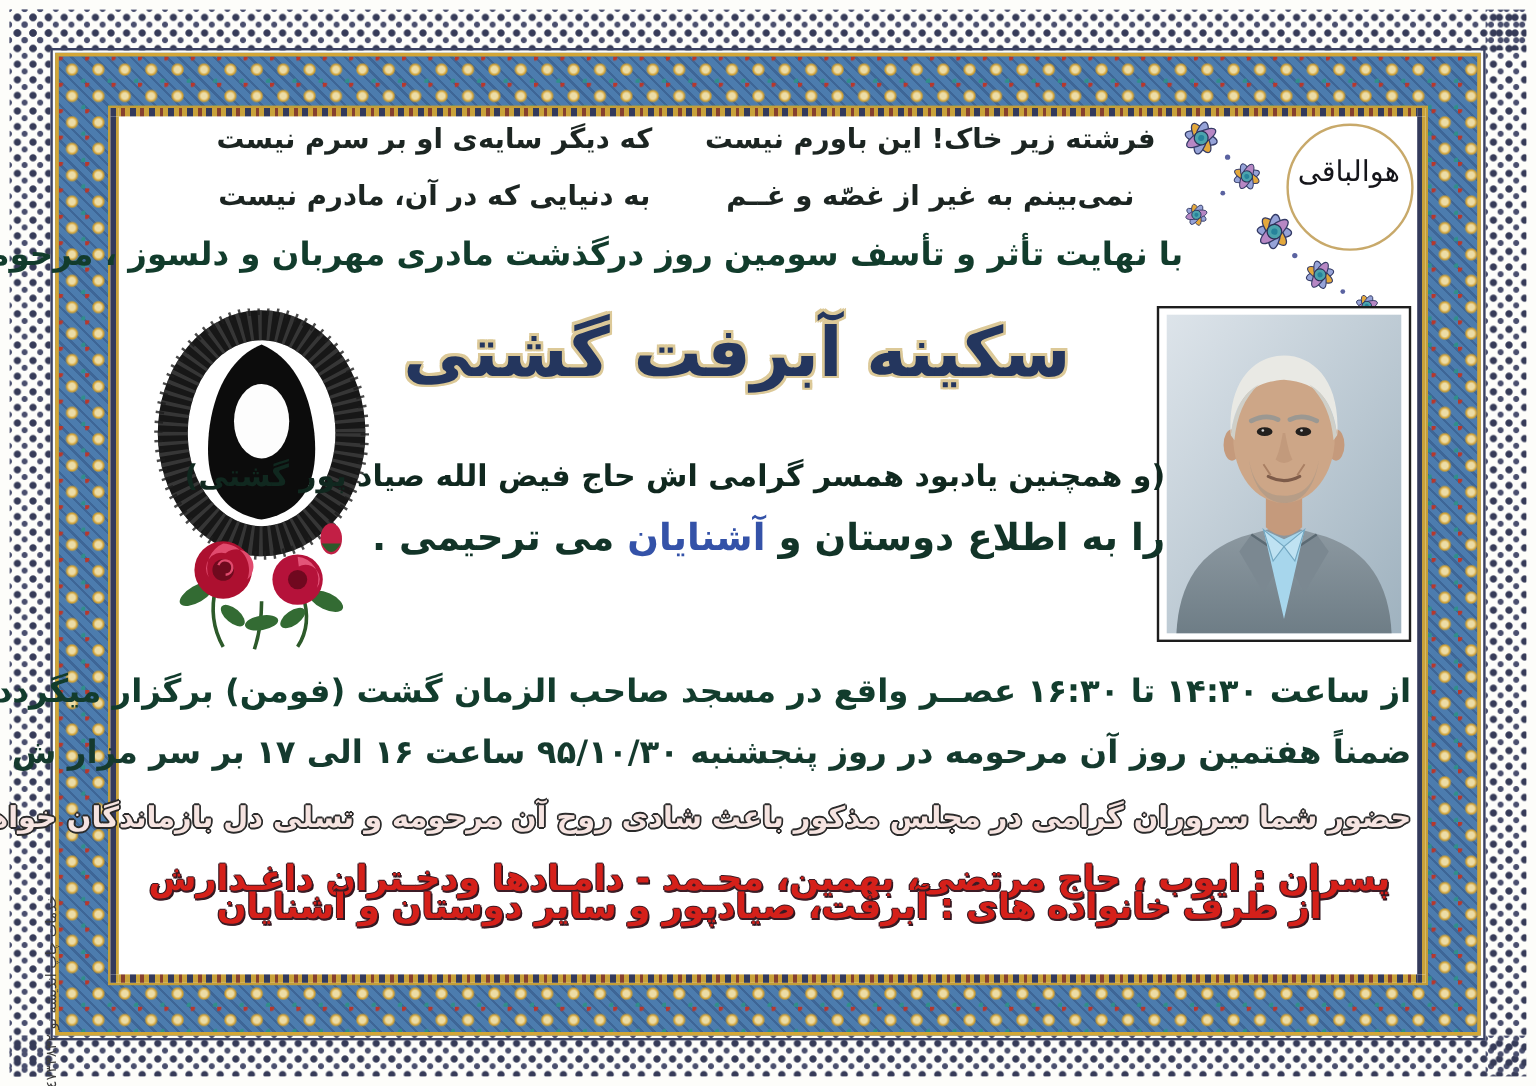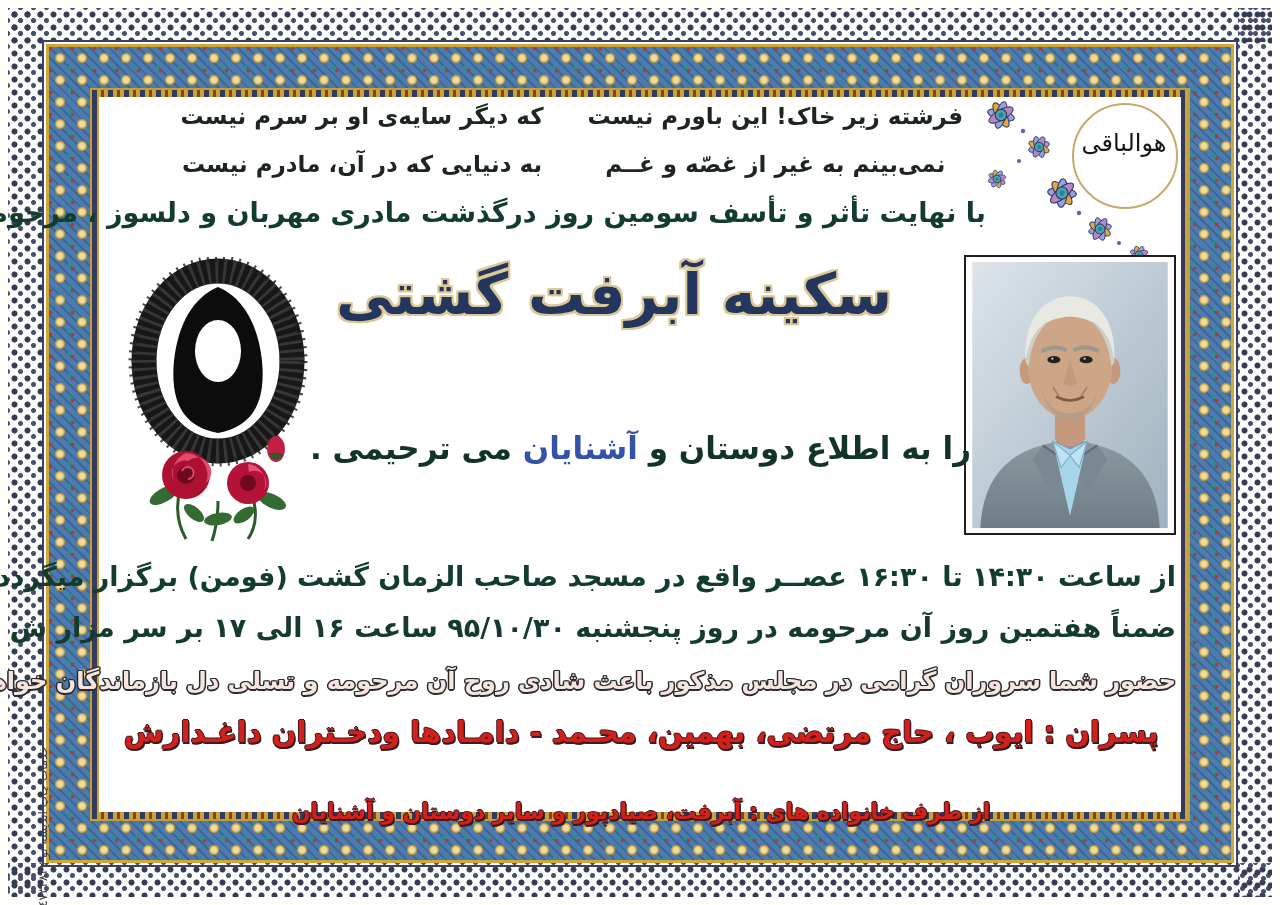--- a/index.html
+++ b/index.html
@@ -61,21 +61,21 @@
   .ev1a{top:412px;font-size:28px;}
   .ev1b{top:464px;font-size:27px;}
   .ev2{top:515px;font-size:27px;font-weight:900;color:#153a2e;}
 
   .attend{top:570px;font-size:24px;font-weight:bold;color:#f6e4e1;
     text-shadow:-1.5px 0 #2b2b2b,1.5px 0 #2b2b2b,0 -1.5px #2b2b2b,0 1.5px #2b2b2b,-1px -1px #2b2b2b,1px 1px #2b2b2b,-1px 1px #2b2b2b,1px -1px #2b2b2b;}
 
   .red{font-weight:bold;color:#d5201a;
     text-shadow:-1px 0 #3c1c26,1px 0 #3c1c26,0 -1px #3c1c26,0 1.5px #3c1c26,1.5px 1.5px 0 #2e141c;}
   .m1{top:618px;font-size:29px;}
-  .m2{top:702px;font-size:22px;}
+  .m2{top:641px;font-size:29px;}
 
   
   .photo-man{position:absolute;right:0;top:158px;width:212px;height:280px;background:#fff;border:2px solid #1d1d1d;padding:5px;box-sizing:border-box;}
   .photo-man svg{display:block;}
   .photo-woman{position:absolute;left:14px;top:160px;width:196px;height:286px;}
 
   .credit{position:absolute;left:-36px;top:818px;width:160px;height:16px;transform:rotate(-90deg);
     font-size:12px;color:#3c3c3c;text-align:center;direction:rtl;white-space:nowrap;}
 </style>
 </head>
@@ -199,20 +199,21 @@
         <circle cx="111.5" cy="96" r="1.1" fill="#ffffff" opacity="0.8"></circle>
         <path d="M96 98 C94 110 92 116 90 120 Q97 126 104 120 C102 116 100 110 98 98 Z" fill="#b98f72" opacity="0.55"></path>
         <path d="M84 134 Q97 141 110 134" stroke="#7d5b49" stroke-width="2.6" fill="none" stroke-linecap="round"></path>
         <path d="M80 124 Q84 130 86 133 M114 124 Q110 130 108 133" stroke="#a97f63" stroke-width="1.6" fill="none"></path>
         <path d="M68 120 C72 146 84 156 97 156 C110 156 122 146 126 120 C122 142 112 150 97 150 C82 150 72 142 68 120 Z" fill="#8d8d86" opacity="0.35"></path>
       </svg>
     </div>
 
     <div class="name">سکینه آبرفت گشتی</div>
 
+    <div class="husband">(و همچنین یادبود همسر گرامی اش حاج فیض الله صیاد پور گشتی)</div>
 
     <div class="inform"><span>را به اطلاع دوستان و </span><span class="hl">آشنایان</span><span> می ترحیمی .</span></div>
 
     <div class="center green ev1b">از ساعت ۱۴:۳۰ تا ۱۶:۳۰ عصــر واقع در مسجد صاحب الزمان گشت (فومن) برگزار میگردد.</div>
     <div class="center ev2">ضمناً هفتمین روز آن مرحومه در روز پنجشنبه ۹۵/۱۰/۳۰ ساعت ۱۶ الی ۱۷ بر سر مزار ش منعقد میگردد.</div>
     <div class="center attend">حضور شما سروران گرامی در مجلس مذکور باعث شادی روح آن مرحومه و تسلی دل بازماندگان خواهد بود .</div>
     <div class="center red m1">پسران : ایوب ، حاج مرتضی، بهمین، محـمد - دامـادها ودخـتران داغـدارش</div>
     <div class="center red m2">از طرف خانواده های : آبرفت، صیادپور و سایر دوستان و آشنایان</div>
 
   </div>

